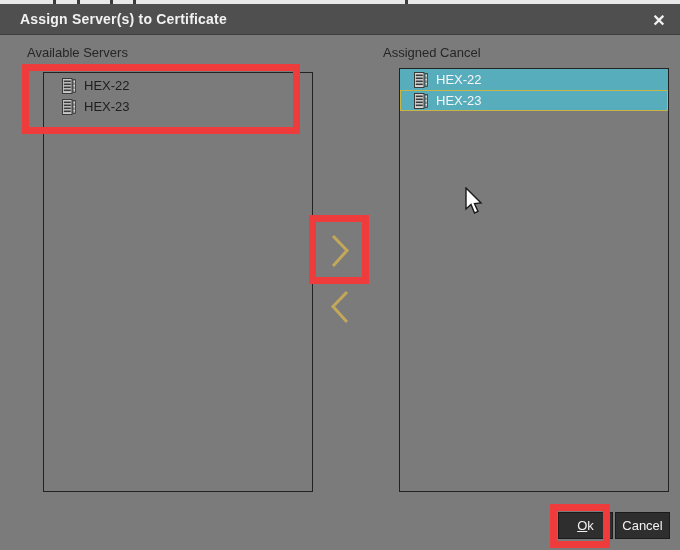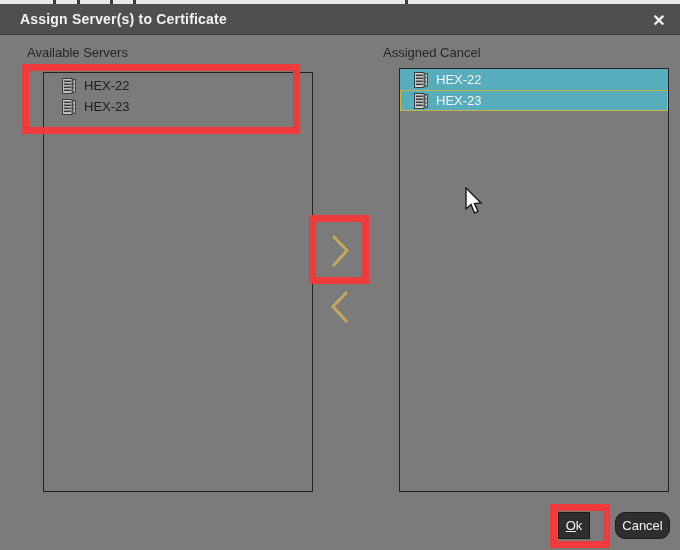--- a/index.html
+++ b/index.html
@@ -79,22 +79,22 @@
   .anno-assign    { left: 309px; top: 215px; width: 60px;  height: 69px; }
   .anno-ok        { left: 550px; top: 504px; width: 60px;  height: 44px; }
 
   .dlg-btn {
     position: absolute; top: 512px; height: 27px;
     background: #2e2e2e; border: 1px solid #1b1b1b; color: #f2f2f2;
     font-size: 13px; font-family: "Liberation Sans", sans-serif;
     display: flex; align-items: center; justify-content: center;
     cursor: pointer;
   }
-  .btn-ok { left: 558px; width: 32px; }
-  .btn-cancel { left: 615px; width: 55px; border-radius: 10px; }
+  .btn-ok { left: 558px; width: 55px; }
+  .btn-cancel { left: 615px; width: 55px; }
   .mnemonic { text-decoration: underline; }
 
   .cursor { position: absolute; left: 464px; top: 187px; pointer-events: none; }
 </style>
 </head>
 <body>
 
 <div class="stage">
 
   <div class="top-sliver">

